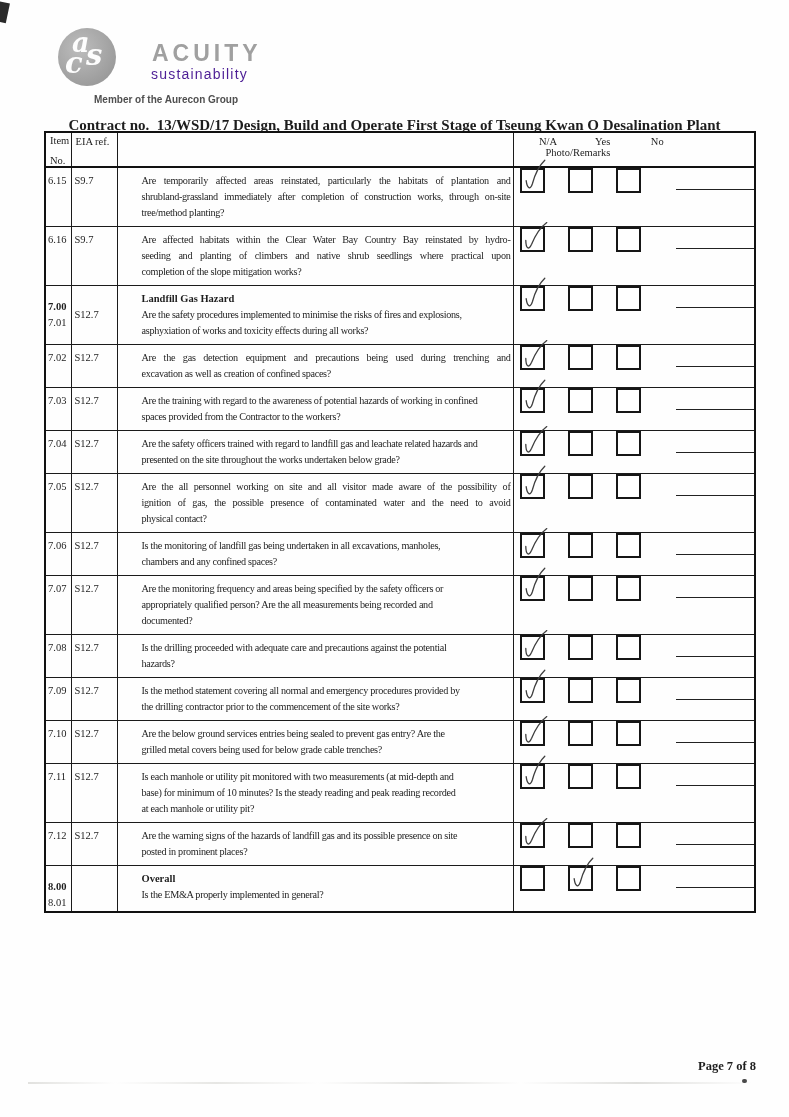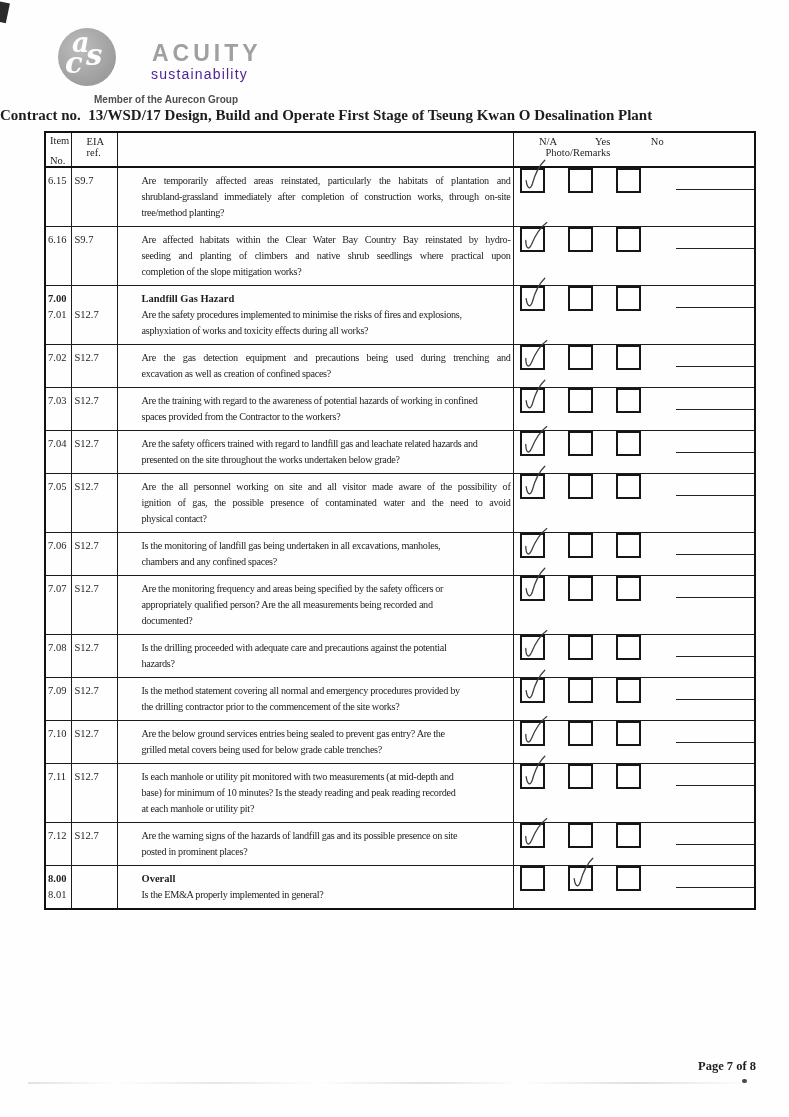--- a/index.html
+++ b/index.html
@@ -34,40 +34,40 @@
     font-size:10px; font-weight:700; color:#4f4f4f;
   }
   .aurecon {
     position:absolute; left:512px; top:30px; font-family:"Liberation Sans", sans-serif;
     font-size:62px; font-weight:700; letter-spacing:-2px; line-height:1;
     color:var(--aurecon_grey,#56575a);
   }
   .a-dot { position:absolute; left:16px; top:4px; width:10px; height:10px; border-radius:50%; background:#9e9e9e; }
   
   .doc-title {
-    position:absolute; left:0; top:107px; width:789px; text-align:left;
+    position:absolute; left:0; top:117px; width:789px; text-align:center;
     font-size:15px; font-weight:bold; white-space:pre;
   }
   
   table.checklist { position:absolute; left:44px; top:131px; border-collapse:collapse; table-layout:fixed; border:2.4px solid #111; }
   .checklist th, .checklist td { border:1.6px solid var(--border,#1b1b1b); vertical-align:top; }
   .checklist thead th { border-bottom:2.2px solid #111; height:35px; font-weight:normal; font-size:10.5px; text-align:left; }
   .h-item div { padding-left:2px; }
   .h-item .hdr-stack { display:flex; flex-direction:column; justify-content:space-between; height:33px; padding-top:2px; }
-  .h-eia { padding:3px 0 0 15px; }
+  .h-eia { padding:3px 0 0 4px; }
   .h-check { padding:3px 0 0 20px; }
   .h-check .hl { display:inline-block; }
   .hl-na,.hl-yes,.hl-no { width:29px; margin-right:23px; text-align:center; }
   .hl-rem { margin-left:12px; }
   .cell { font-size:10.5px; }
   .c-item { padding:5px 0 0 2px; }
   .c-eia  { padding:5px 0 0 3px; }
   .c-q    { padding:5px 2px 5px 24px; overflow:hidden; }
   .num { line-height:16px; }
-  .num.b { font-weight:bold; }
+  .num.b { font-weight:bold;margin-top:8px; }
   .spacer { height:16px; }
   .q-heading { font-weight:bold; font-size:10.5px; line-height:16px; }
   .q-line { font-size:10.2px; line-height:16px; letter-spacing:-0.3px; white-space:nowrap; }
   .q-line.just { white-space:normal; text-align:justify; text-align-last:justify; }
   .c-check { vertical-align:middle; }
   .check-wrap { display:flex; align-items:center; padding-left:6px; }
   .box { flex:none; width:25px; height:25px; border:2px solid #161616; background:#fff; margin-right:23px; position:relative; }
   .remark-line { flex:none; width:78px; height:1px; border-bottom:1.6px solid #222; margin-left:12px; position:relative; top:9px; }
   .tick { position:absolute; left:0; top:-10px; width:27px; height:36px; overflow:visible; }
   .tick path { fill:none; stroke:var(--pen,#3f3f3f); stroke-width:1.3; stroke-linecap:round; }

